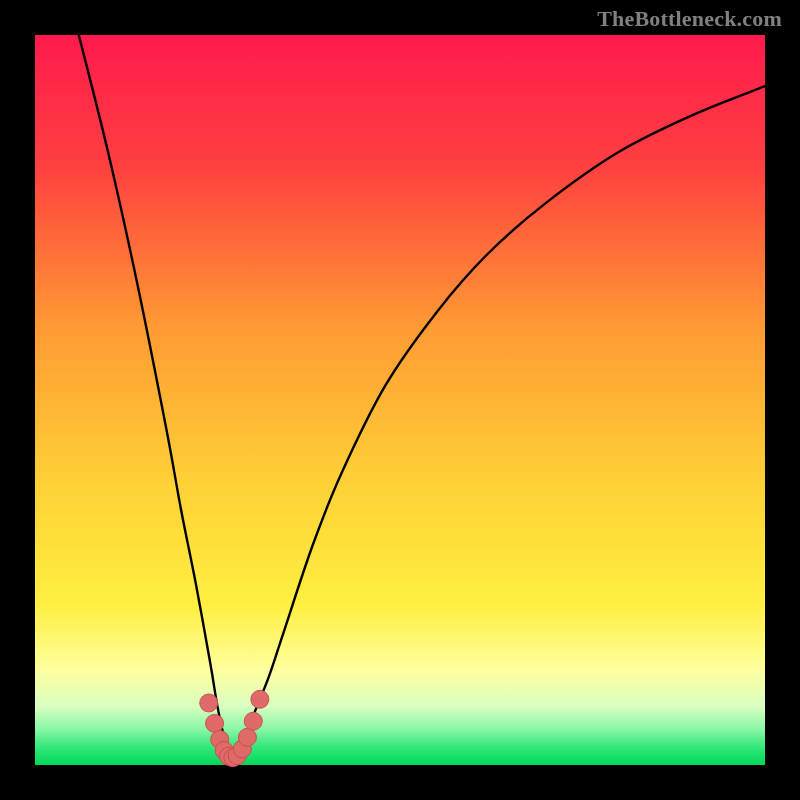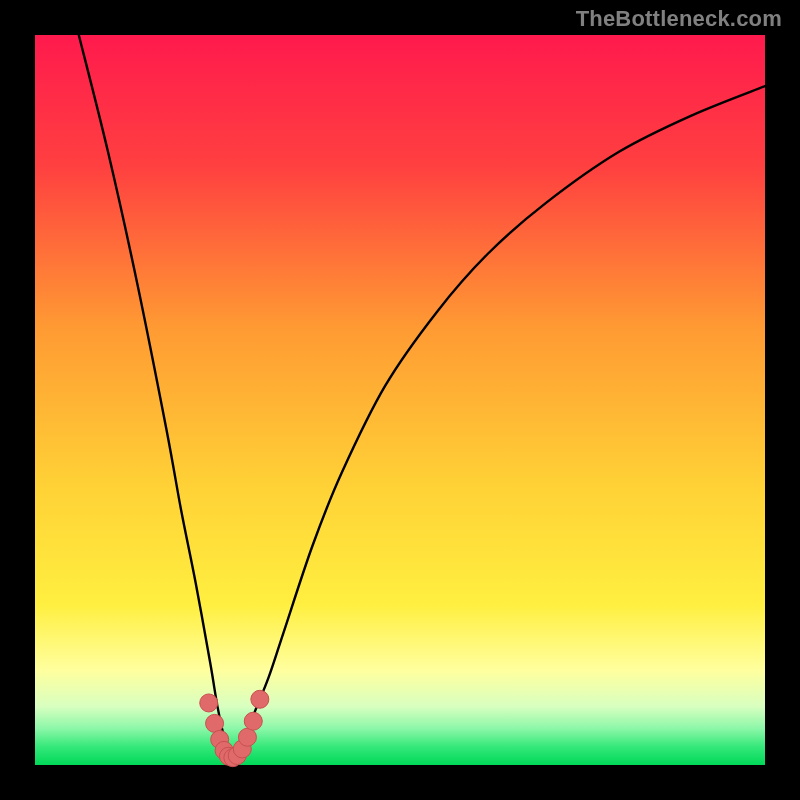--- a/index.html
+++ b/index.html
@@ -15,21 +15,21 @@
     left: 0;
     top: 0;
     width: 800px;
     height: 800px;
     background: #000;
   }
   .watermark {
     position: absolute;
     top: 6px;
     right: 18px;
-    font-family: Liberation Sans, sans-serif;
+    font-family: Liberation Serif, serif;
     font-size: 22px;
     font-weight: 600;
     color: #808080;
     letter-spacing: 0.2px;
   }
   svg {
     position: absolute;
     left: 0;
     top: 0;
   }

